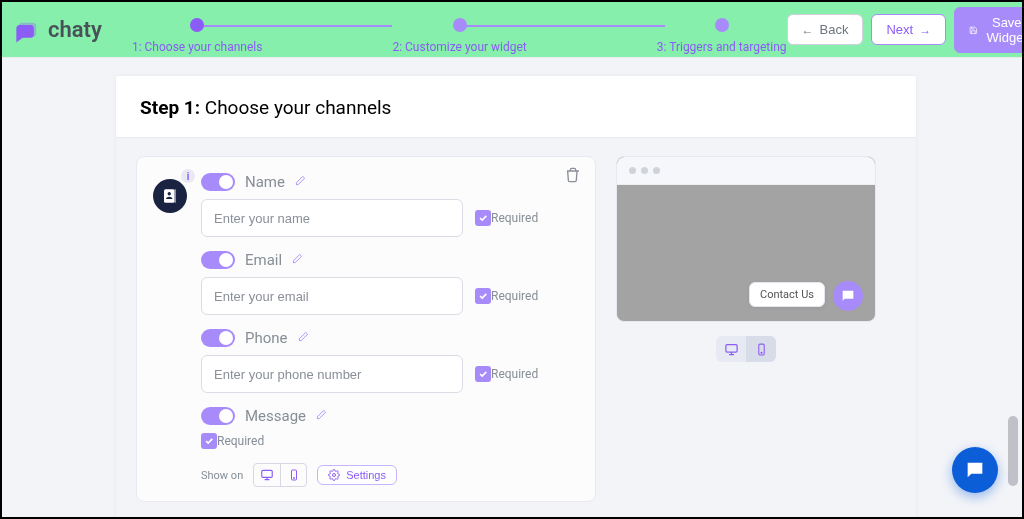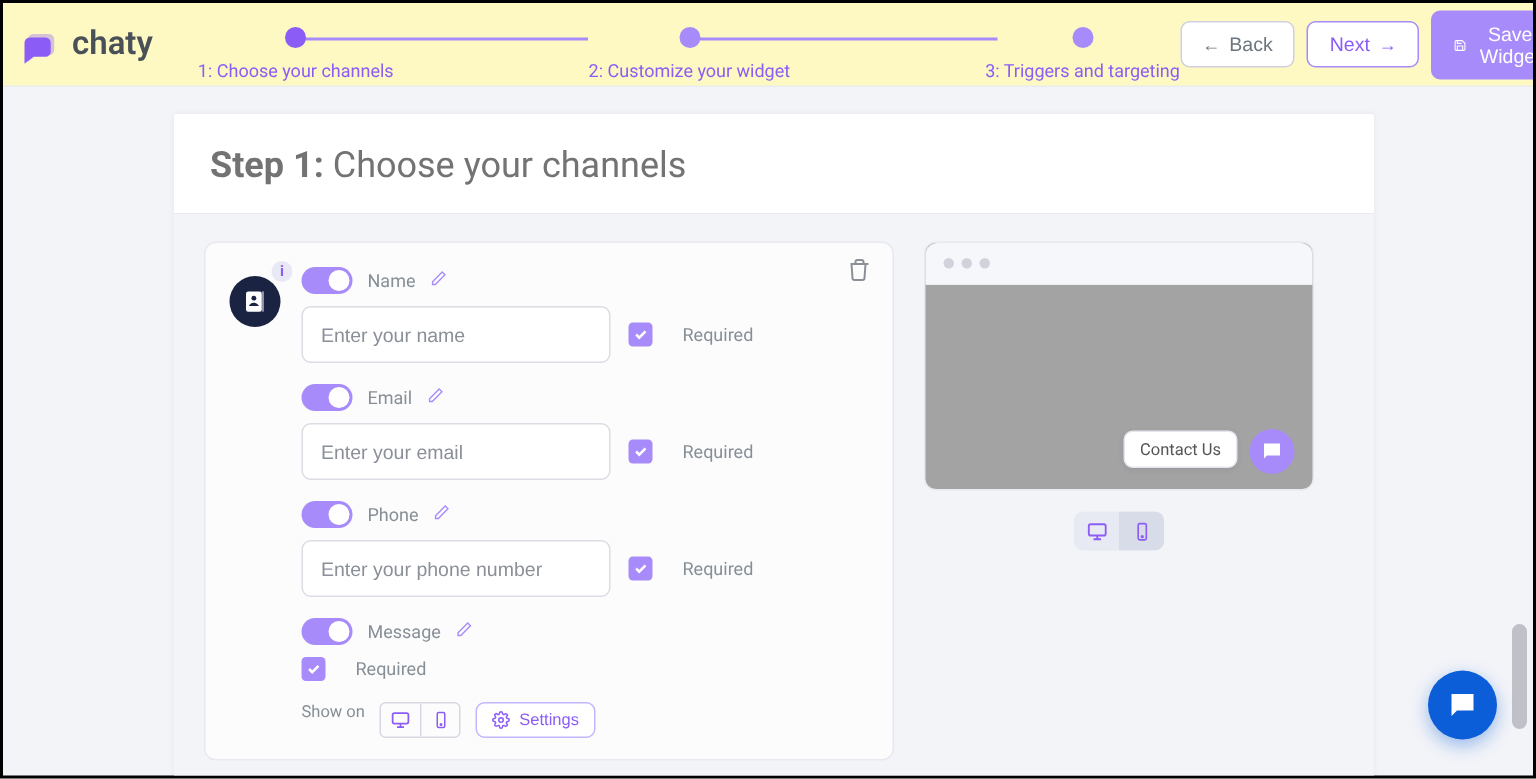--- a/index.html
+++ b/index.html
@@ -11,21 +11,21 @@
     height: 519px;
     overflow: hidden;
     position: relative;
     border: 2px solid #000;
   }
 
   
   .header {
     display: flex;
     align-items: center;
-    background: #fef9c3;
+    background: #86efac;
     height: 56px;
     padding: 0 12px;
     border-bottom: 1px solid #e9ecef;
   }
   .logo {
     display: flex;
     align-items: center;
     gap: 6px;
     margin-right: 30px;
   }
@@ -97,21 +97,21 @@
     left: 114px; top: 18px;
     width: 800px;
     background: #fff;
     box-shadow: 0 0 4px rgba(0,0,0,0.06);
     border-radius: 2px;
   }
   .canvas-head {
     padding: 20px 24px 18px;
     border-bottom: 1px solid #e9ecef;
   }
-  .canvas-title { font-size: 24px; color: #737373; }
+  .canvas-title { font-size: 19px; color: #000000; }
   .canvas-title b { font-weight: 700; }
 
   .cols {
     display: flex; gap: 20px; padding: 18px 20px 28px 20px; background: #f3f4f8;
   }
 
   .panel {
     background: #fcfcfd;
     border: 1px solid #e8e8f0;
     border-radius: 8px;
@@ -143,39 +143,39 @@
   .fhead { display: flex; align-items: center; gap: 10px; margin-bottom: 8px; }
   .toggle {
     width: 34px; height: 18px; border-radius: 10px;
     background: #a78bfa; position: relative; cursor: pointer;
     flex: 0 0 auto;
   }
   .toggle::after {
     content: ""; position: absolute; top: 2px; right: 2px;
     width: 14px; height: 14px; background: #fff; border-radius: 50%;
   }
-  .flabel { font-size: 12px; color: #868e96; }
+  .flabel { font-size: 15px; color: #868e96; }
   .edit-icon { color: #a78bfa; font-size: 11px; }
 
   .frow { display: flex; align-items: center; gap: 12px; margin-bottom: 14px; }
   .finput {
-    width: 206px; height: 38px; border: 1px solid #dcdce5;
+    width: 262px; height: 38px; border: 1px solid #dcdce5;
     border-radius: 6px; padding: 0 12px; font-size: 13px; color: #be185d;
     background: #fff;
   }
   .finput::placeholder { color: #8a8f98; }
-  .req { display: flex; align-items: center; gap: 20px; font-size: 12px; color: #868e96; }
+  .req { display: flex; align-items: center; gap: 0; font-size: 12px; color: #868e96; }
   .cbx {
     width: 16px; height: 16px; border-radius: 3px;
     background: #a78bfa; display: flex; align-items: center; justify-content: center;
   }
   .cbx svg { width: 10px; height: 10px; color: #fff; }
 
   .showon {
-    display: flex; gap: 10px; margin-top: 4px;
+    display: flex; align-items: center; gap: 10px; margin-top: 4px;
   }
   .showon-label { font-size: 11px; color: #868e96; }
   .pick {
     display: flex; border: 1px solid #d8d8e5; border-radius: 4px; overflow: hidden;
   }
   .pick span {
     width: 26px; height: 22px; display: flex; align-items: center; justify-content: center;
     color: #8b5cf6; cursor: pointer;
   }
   .pick span + span { border-left: 1px solid #d8d8e5; }

